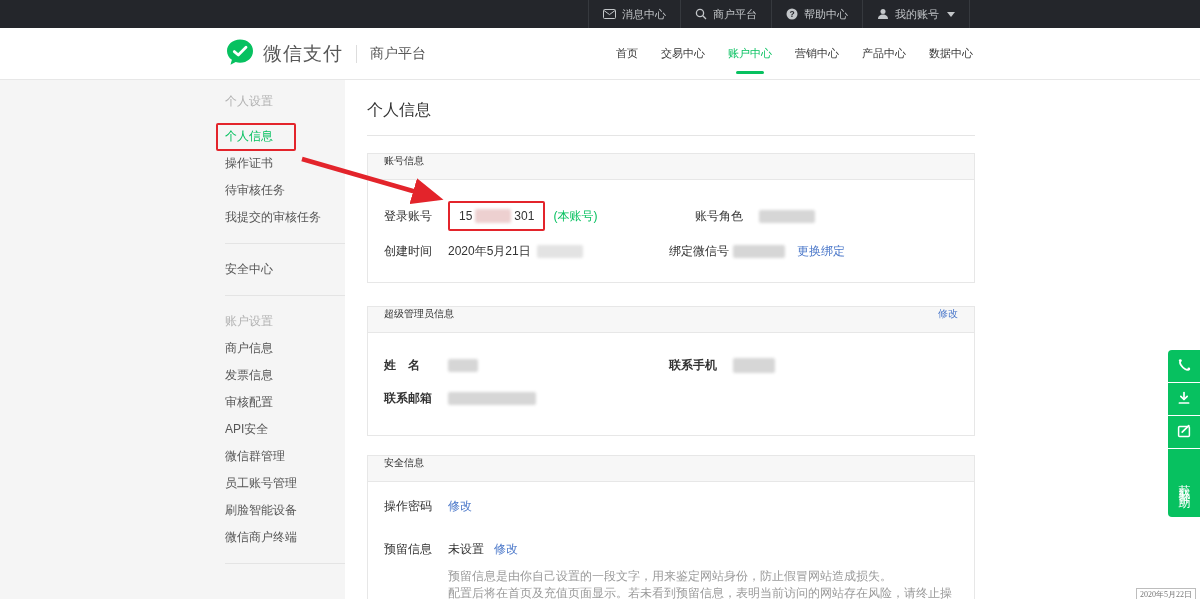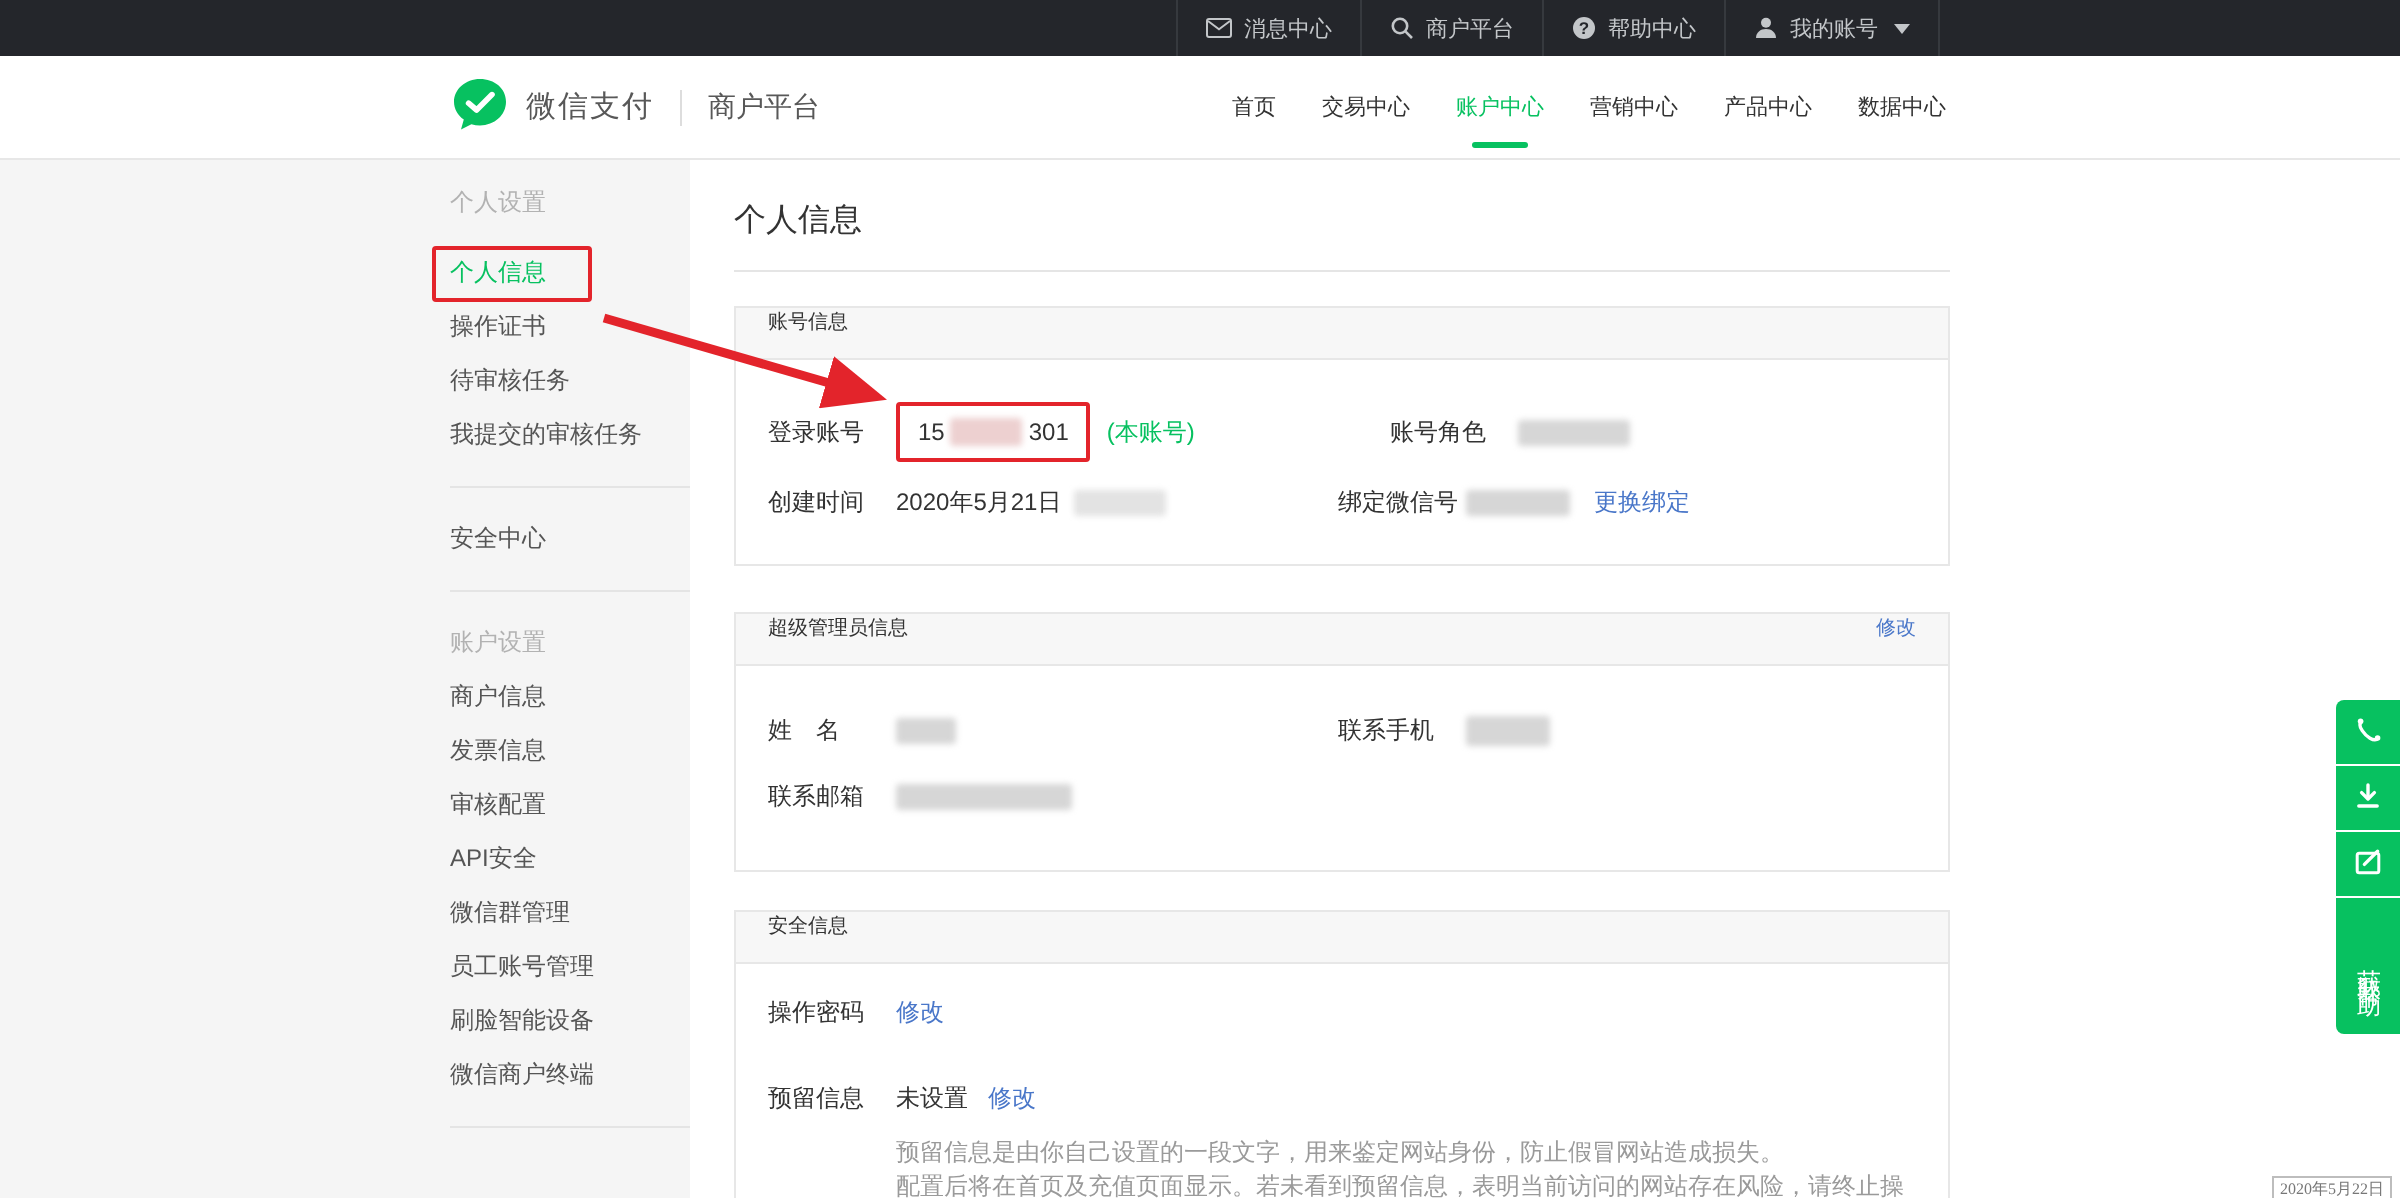--- a/index.html
+++ b/index.html
@@ -14,21 +14,21 @@
   .topbar-item { display:flex; align-items:center; gap:6px; color:#c3c6c9;
                  font-size:11px; padding:0 14px; border-left:1px solid #36393e; cursor:pointer; }
   .topbar-item:last-child { border-right:1px solid #36393e; }
   .topbar-item svg { display:block; }
   .caret-down { width:0; height:0; border-left:4px solid transparent;
                 border-right:4px solid transparent; border-top:5px solid #c3c6c9; margin-left:2px; }
   
   .header { height:52px; background:#fff; border-bottom:1px solid #e7e7e7;
             display:flex; align-items:center; }
   .logo { margin-left:225px; display:flex; align-items:center; }
-  .brand-text { font-size:15px; color:#585858; margin-left:8px; letter-spacing:1px; }
+  .brand-text { font-size:19px; color:#585858; margin-left:8px; letter-spacing:1px; }
   .brand-divider { width:1px; height:18px; background:#ddd; margin:0 13px; }
   .subtitle { font-size:14px; color:#585858; }
   .nav { margin-left:auto; margin-right:225px; display:flex; gap:19px; height:100%; }
   .nav-item { display:flex; align-items:center; font-size:11px; color:#333;
               position:relative; cursor:pointer; padding:0 2px; }
   .nav-item.active { color:#07c160; }
   .nav-item.active::after { content:""; position:absolute; left:50%; transform:translateX(-50%);
               bottom:5px; width:28px; height:3px; background:#07c160; border-radius:2px; }
   
   .layout { display:flex; height:519px; }
@@ -208,21 +208,21 @@
             </div>
           </div>
         </div>
       </div>
 
       <div class="card c2">
         <div class="card-header">
           <span>超级管理员信息</span>
           <a class="card-action">修改</a>
         </div>
-        <div class="card-body" style="padding-bottom:28px;">
+        <div class="card-body" style="padding-bottom:28px;font-weight:bold;">
           <div class="frow" style="margin-top:24px;">
             <div class="cell cell-l">
               <span class="lbl">姓　名</span>
               <span class="blur" style="width:30px;height:13px;"></span>
             </div>
             <div class="cell">
               <span class="lbl">联系手机</span>
               <span class="blur" style="width:42px;height:15px;"></span>
             </div>
           </div>

